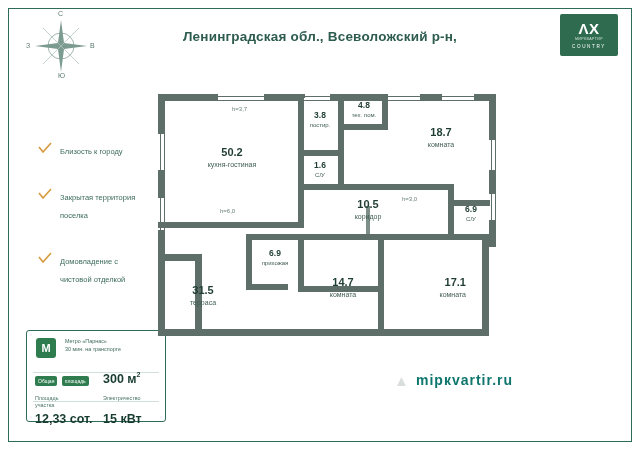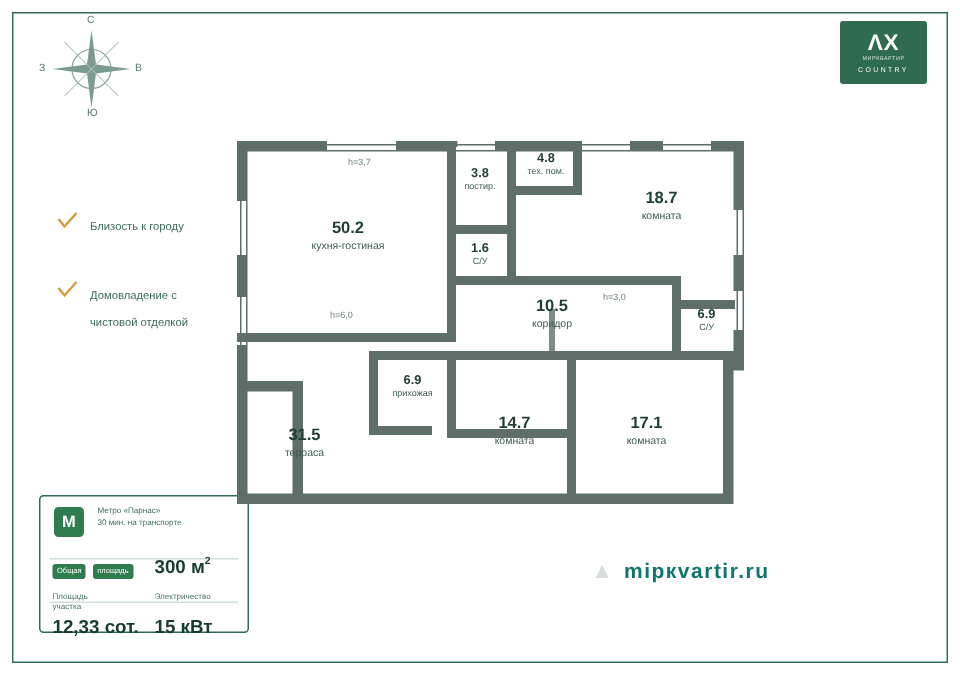--- a/index.html
+++ b/index.html
@@ -89,20 +89,21 @@
     font-size:14px; color:#0f766e; font-weight:bold; letter-spacing:1px;
   }
   .wm-ico { position:absolute; left:394px; top:372px; font-size:15px; color:#d7dedb;}
 </style>
 </head>
 <body>
 
 <div class="frame"></div>
 
 <div class="title">
+  <div>Ленинградская обл., Всеволожский р-н,</div>
 </div>
 
 <div class="logo">
   <div class="mark">ΛX</div>
   <div class="sub1">МИРКВАРТИР</div>
   <div class="sub2">COUNTRY</div>
 </div>
 
 <div class="compass">
   <svg width="74" height="68" viewBox="0 0 74 68">
@@ -130,20 +131,28 @@
 
   <div class="feature">
     <span class="check">
       <svg width="14" height="12" viewBox="0 0 14 12">
           <polyline points="1,5 5,10 13,1" fill="none" stroke="#d79a3c" stroke-width="1.6"></polyline>
         </svg>
     </span>
     <span class="txt">Близость к городу</span>
   </div>
 
+  <div class="feature">
+    <span class="check">
+      <svg width="14" height="12" viewBox="0 0 14 12">
+          <polyline points="1,5 5,10 13,1" fill="none" stroke="#d79a3c" stroke-width="1.6"></polyline>
+        </svg>
+    </span>
+    <span class="txt">Закрытая территория поселка</span>
+  </div>
 
   <div class="feature">
     <span class="check">
       <svg width="14" height="12" viewBox="0 0 14 12">
           <polyline points="1,5 5,10 13,1" fill="none" stroke="#d79a3c" stroke-width="1.6"></polyline>
         </svg>
     </span>
     <span class="txt">Домовладение с чистовой отделкой</span>
   </div>
 
@@ -292,21 +301,21 @@
   <div class="room" style="left:98px; top:160px; width:54px;">
     <div class="area sm">6.9</div>
     <div class="nm xs">прихожая</div>
   </div>
 
   <div class="room" style="left:158px; top:188px; width:70px;">
     <div class="area">14.7</div>
     <div class="nm">комната</div>
   </div>
 
-  <div class="room" style="left:246px; top:188px; width:70px;">
+  <div class="room" style="left:246px; top:188px; width:70px;text-align:right;">
     <div class="area">17.1</div>
     <div class="nm">комната</div>
   </div>
 
   <div class="room" style="left:18px; top:196px; width:70px;">
     <div class="area">31.5</div>
     <div class="nm">терраса</div>
   </div>
 
   <div class="dim" style="left:82px; top:18px;">h=3,7</div>

